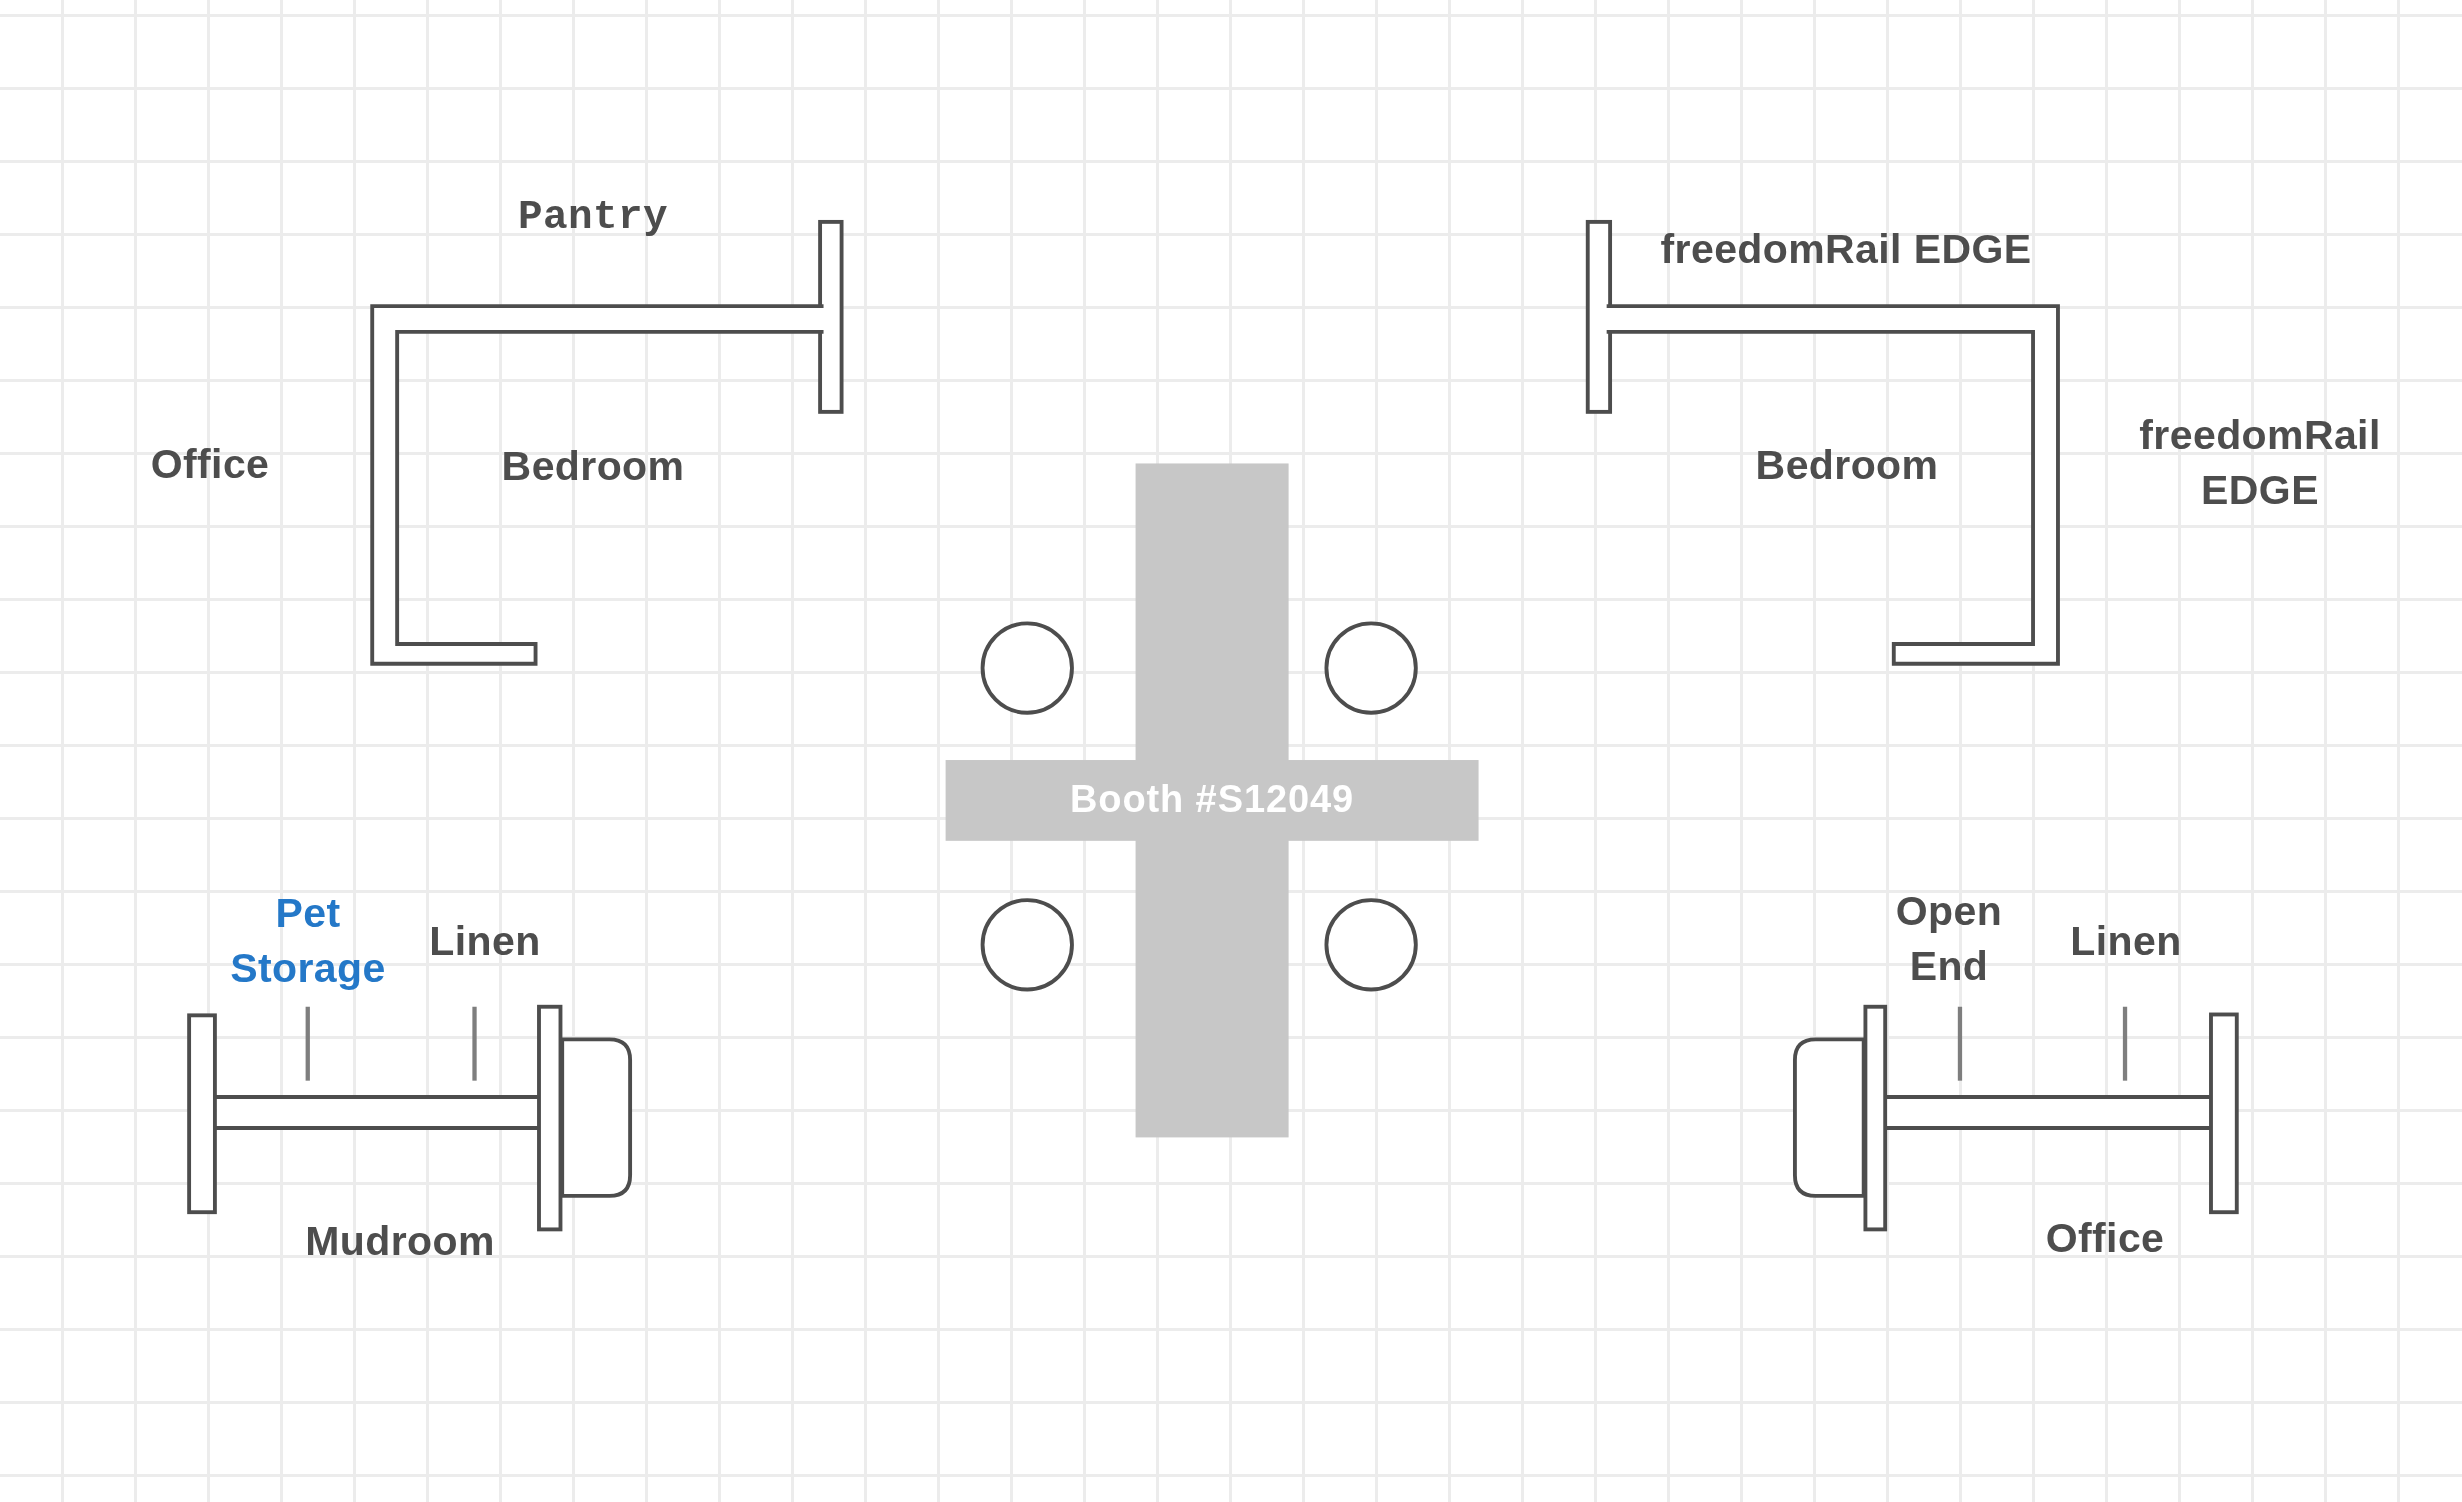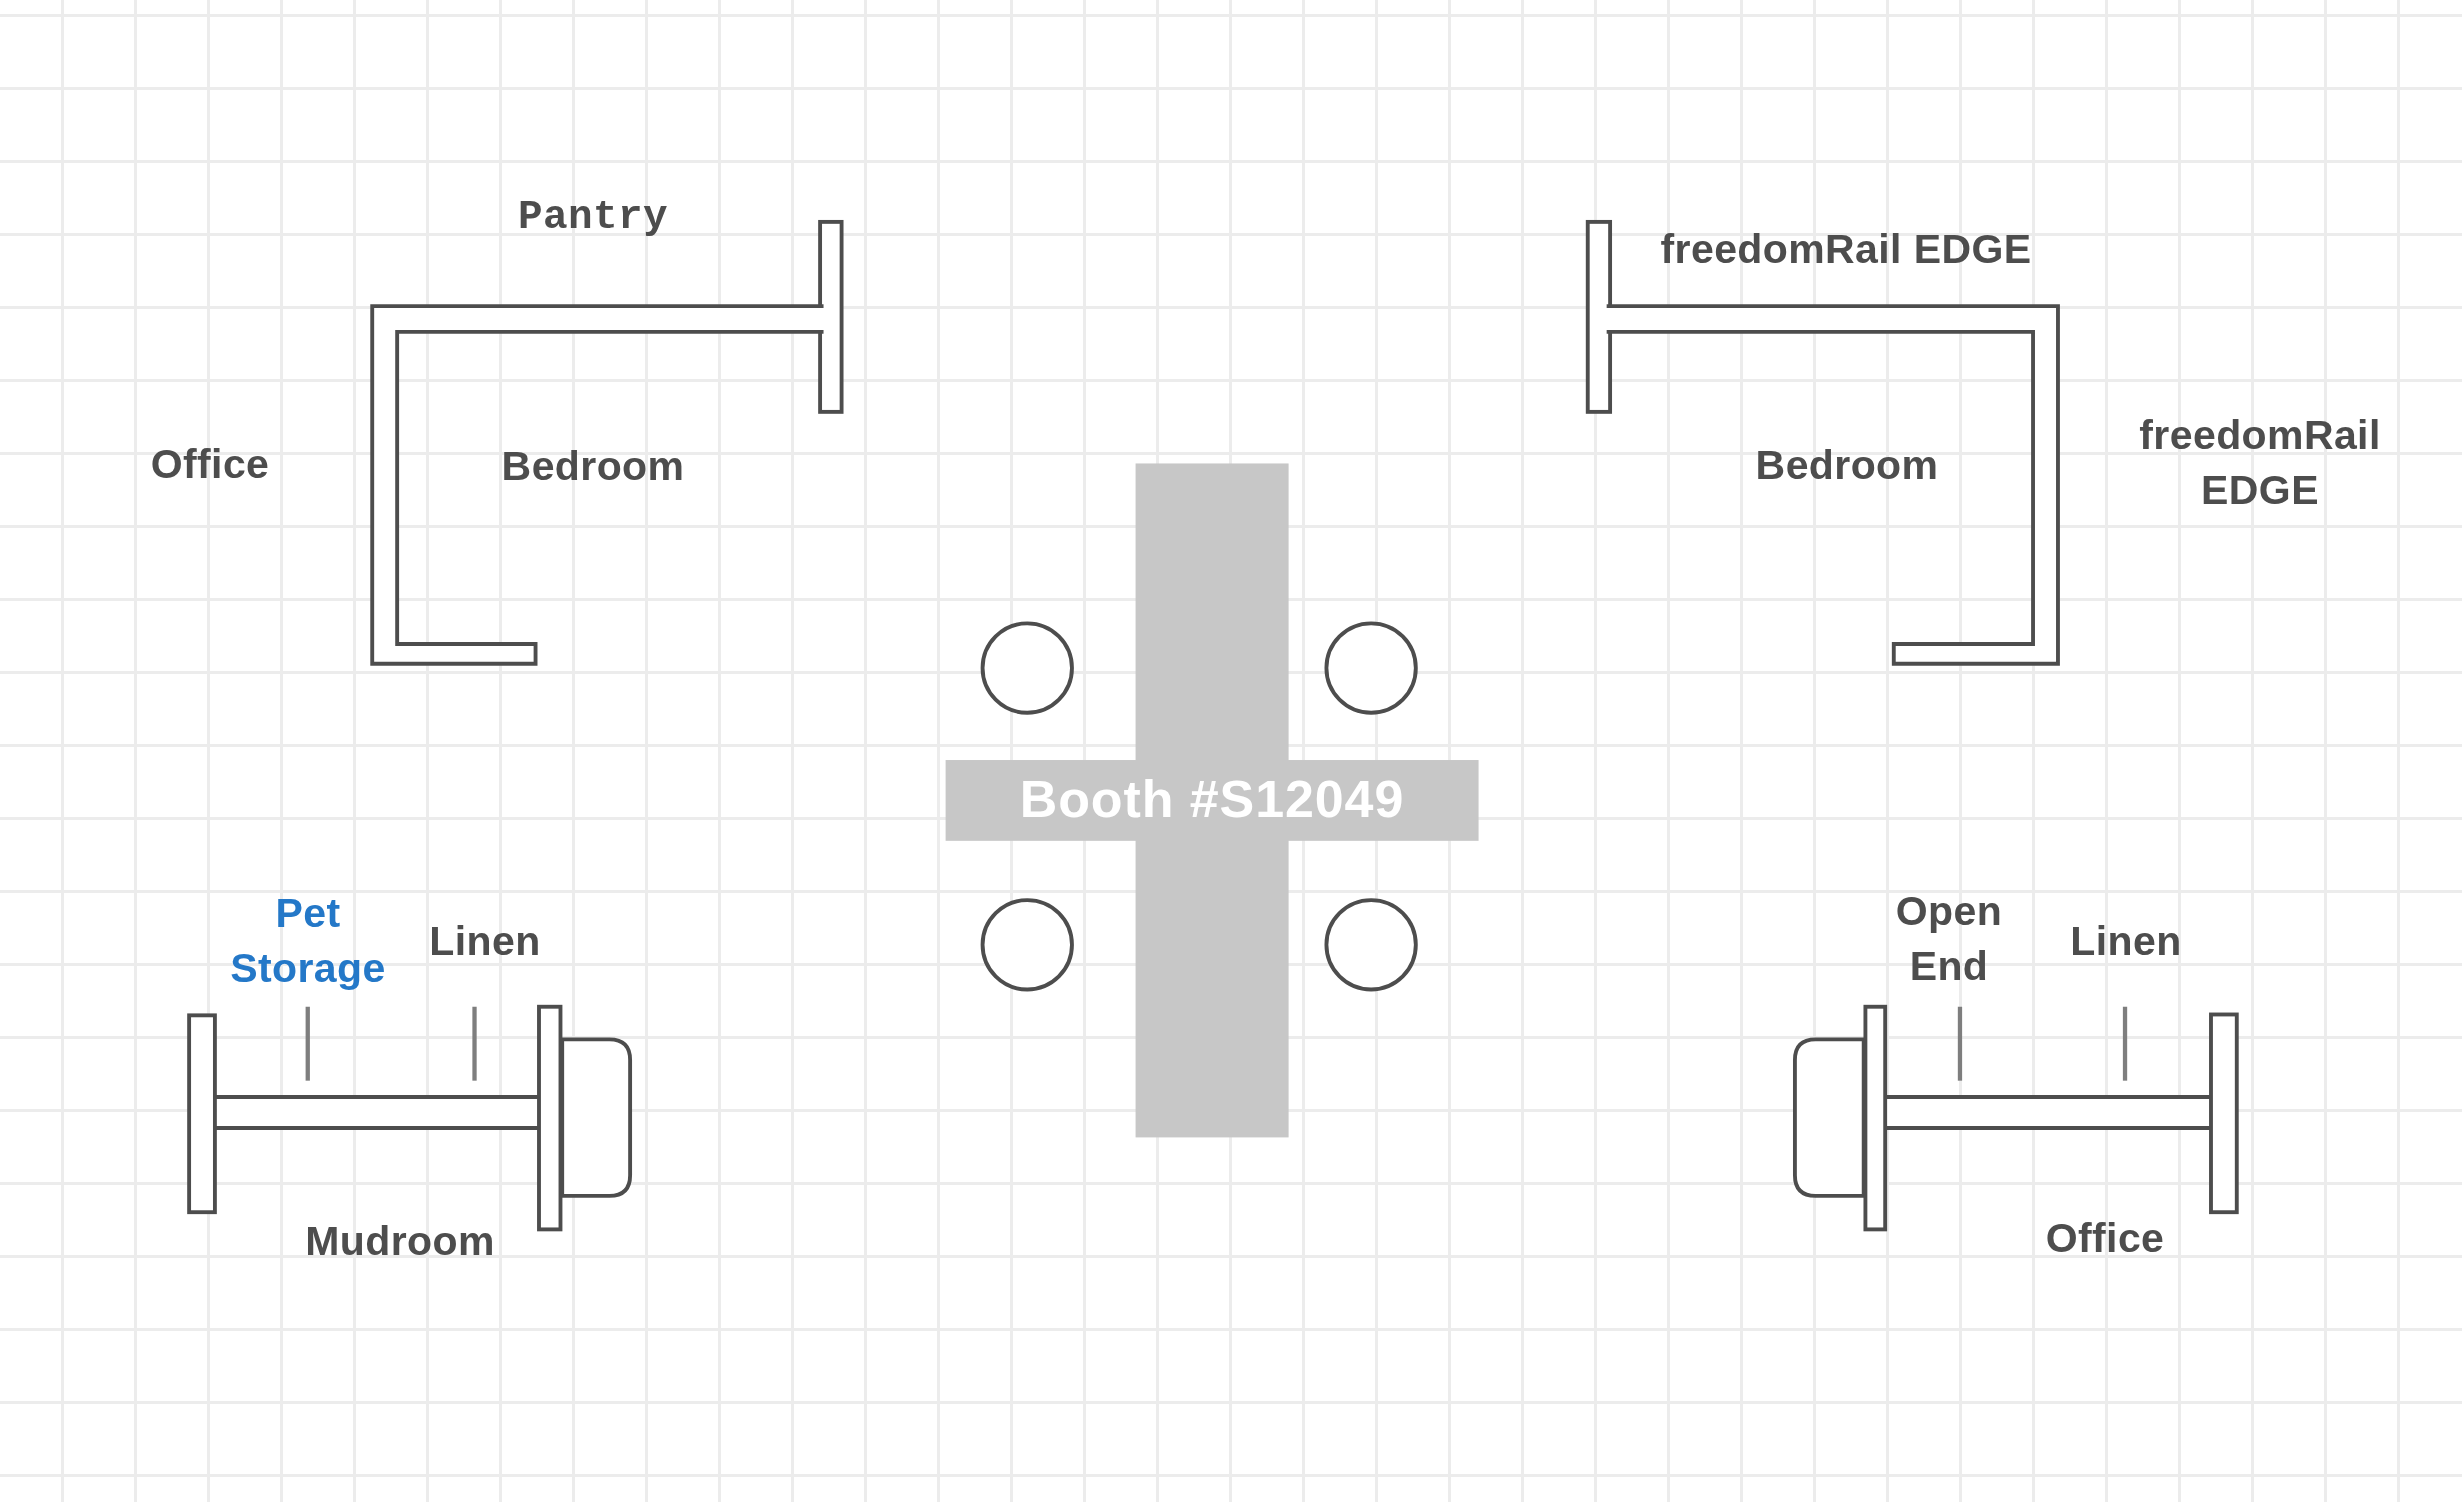--- a/index.html
+++ b/index.html
@@ -34,21 +34,21 @@
     color: #4d4d4d;
     text-align: center;
     white-space: pre-line;
     letter-spacing: 0.4px;
   }
   .label.blue { color: #2478c8; }
   .booth-label {
     position: absolute;
     transform: translate(-50%, -50%);
     font-weight: bold;
-    font-size: 52px;
+    font-size: 38px;
     color: #ffffff;
     white-space: nowrap;
     letter-spacing: 0.9px;
   }
 </style>
 </head>
 <body>
 
 <div class="stage">
 

